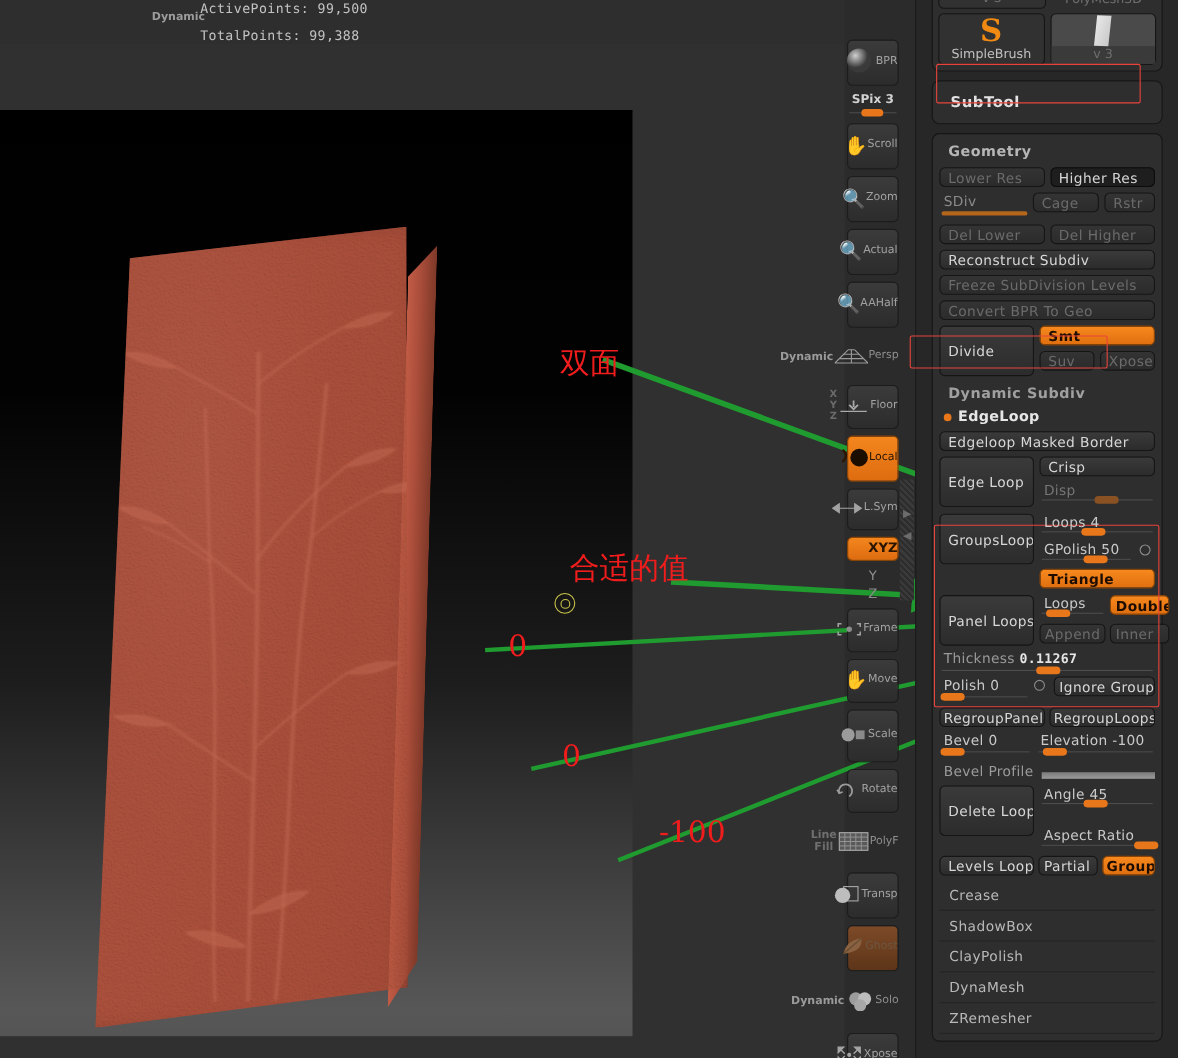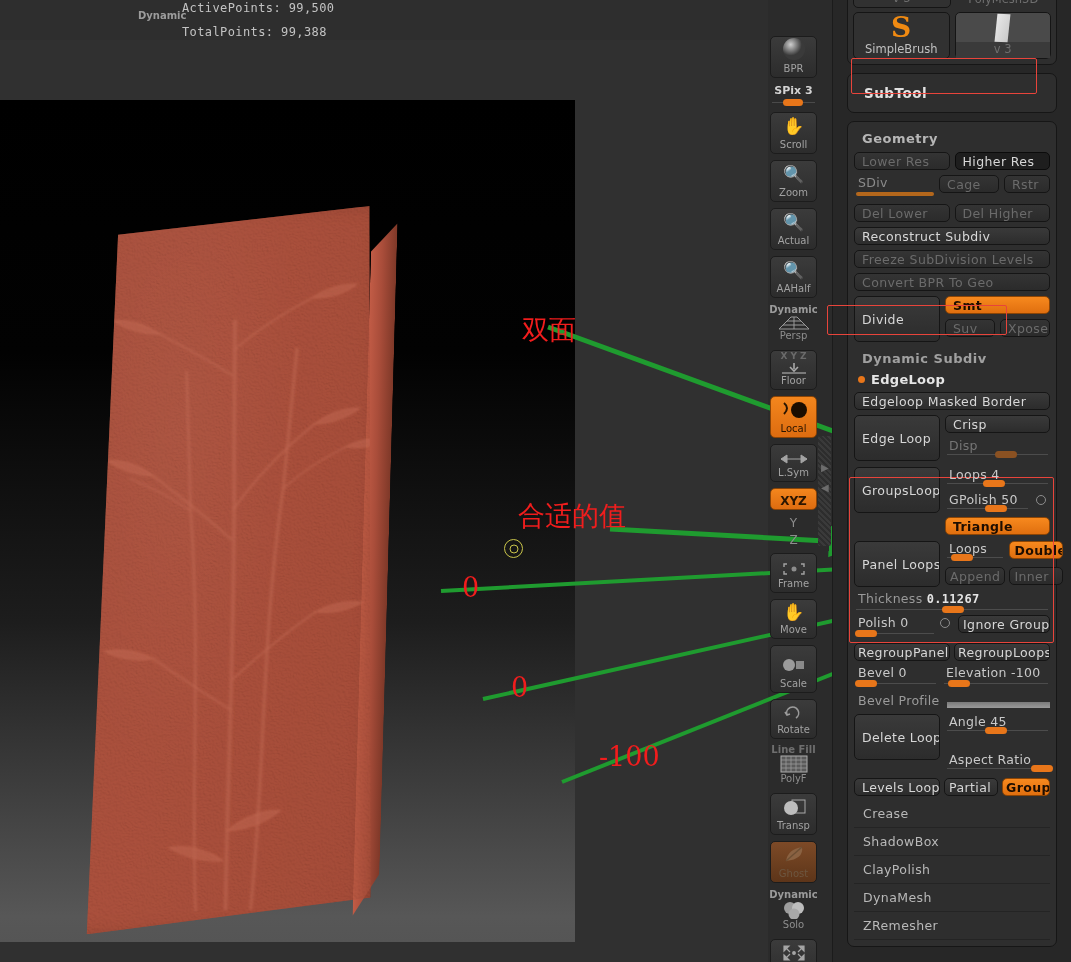--- a/index.html
+++ b/index.html
@@ -65,21 +65,21 @@
   .anno { position:absolute; color:#f11d1d; white-space:nowrap; }
   .anno.cn { font-size:27px; font-family:"DejaVu Sans", sans-serif; }
   .anno.num { font-size:27px; font-family:"DejaVu Serif", serif; }
 
   svg#arrows { position:absolute; left:0; top:0; width:1071px; height:962px; pointer-events:none; }
 
   
   #vtoolbar { position:absolute; left:770px; top:36px; width:47px; }
   .vbtn { position:relative; width:47px; margin-bottom:6px; border:1px solid #1c1c1c;
           border-radius:5px; background:linear-gradient(180deg,#3b3b3b,#2c2c2c);
-          display:flex; flex-direction:column; align-items:center; justify-content:flex-end;
+          display:flex; flex-direction:row; align-items:center; justify-content:flex-end;
           padding-bottom:2px; }
   .vbtn .glyph { height:26px; display:flex; align-items:center; justify-content:center;
                  font-size:17px; color:#a9a9a9; }
   .vbtn .cap { font-size:10px; color:#a2a2a2; line-height:11px; padding-bottom:1px; }
   .vbtn.on { background:linear-gradient(180deg,#f4861d,#dd6c10); border-color:#8a4406; }
   .vbtn.on .cap, .vbtn.on .glyph { color:#2a1500; }
   .vbtn.ghost { background:linear-gradient(180deg,#7d4a27,#5d3519); border-color:#1c1c1c; }
   .vbtn.ghost .cap, .vbtn.ghost .glyph { color:#6d5640; }
   .vbtn.flat { border:none; background:transparent; }
   .vbtn.flat .cap { color:#8e8e8e; }
@@ -215,21 +215,21 @@
     </defs>
     <g stroke="#1f9b2f" fill="none" marker-end="url(#ah)">
       <path d="M548 327 L1000 492" stroke-width="5"></path>
       <path d="M610 529 L862 543" stroke-width="5"></path>
       <path d="M441 591 L860 568" stroke-width="4"></path>
       <path d="M483 699 L868 613" stroke-width="4"></path>
       <path d="M562 782 L948 628" stroke-width="4"></path>
     </g>
   </svg>
 
-  <div class="anno cn" style="left:522px; top:312px;font-family:Liberation Mono, monospace;">双面</div>
+  <div class="anno cn" style="left:509px; top:312px;font-family:Liberation Mono, monospace;">双面</div>
   <div class="anno cn" style="left:518px; top:498px;">合适的值</div>
   <div class="anno num" style="left:462px; top:572px;">0</div>
   <div class="anno num" style="left:511px; top:672px;">0</div>
   <div class="anno num" style="left:599px; top:741px;">-100</div>
 
   <div id="vtoolbar">
 
     <div class="vbtn" style="height:42px">
       <div class="glyph" style="height:30px">
         <svg width="30" height="26" viewBox="0 0 30 26">

